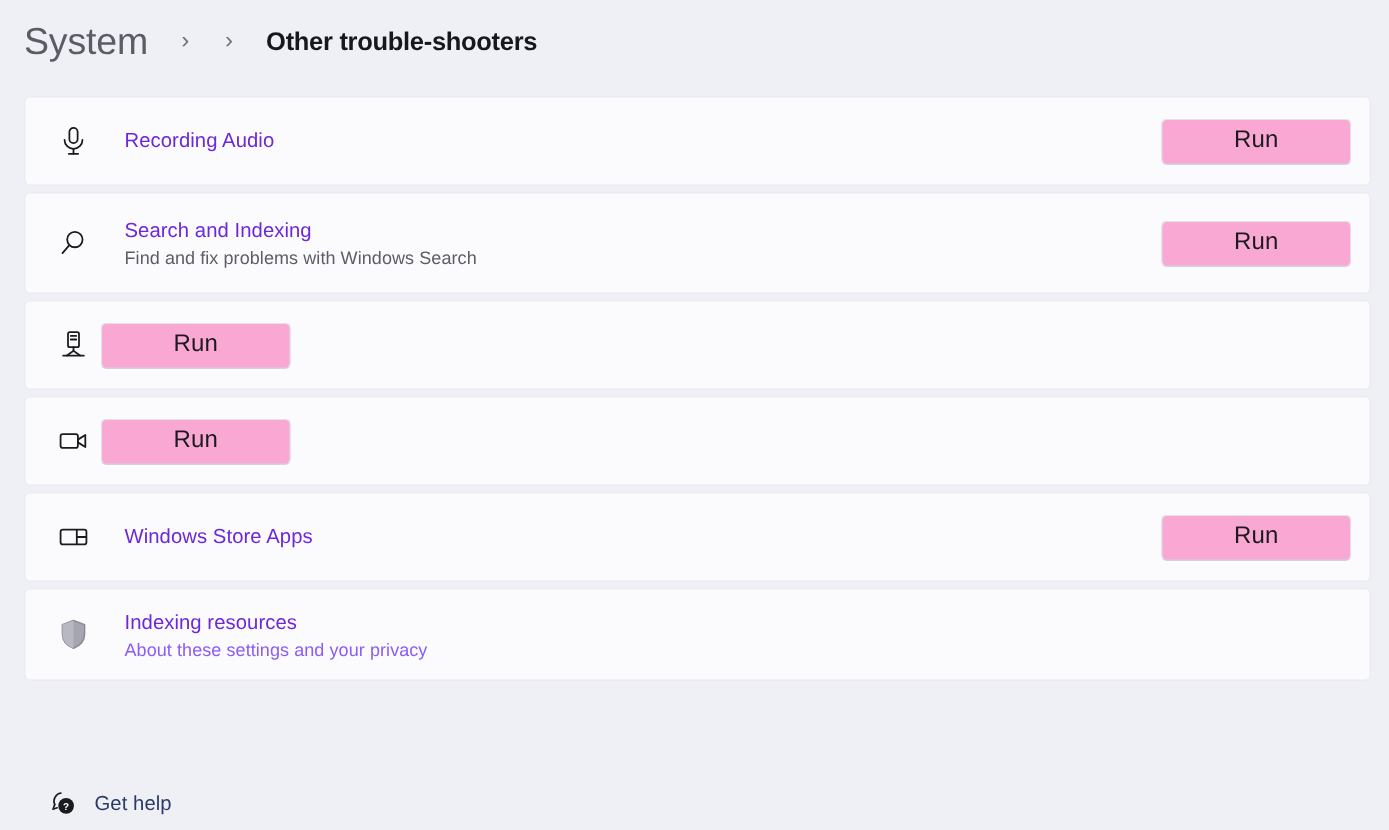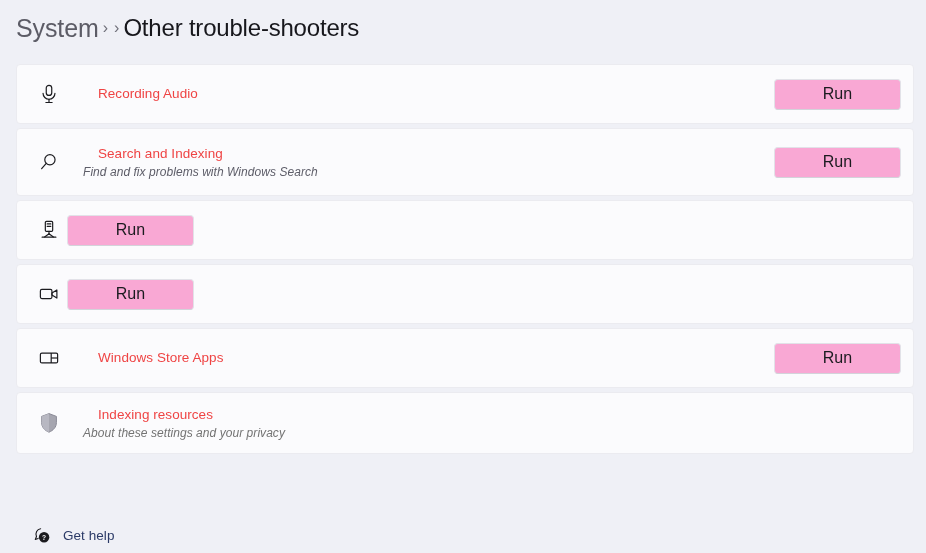--- a/index.html
+++ b/index.html
@@ -25,40 +25,40 @@
   }
 
   
   .breadcrumb {
     position: absolute;
     left: 16px;
     top: 8px;
     height: 40px;
     display: flex;
     align-items: center;
-    gap: 2px;
+    gap: 20px;
     white-space: nowrap;
   }
   .crumb-link {
     font-size: 25px;
     line-height: 30px;
     color: #5c5c66;
     letter-spacing: -0.1px;
     cursor: pointer;
   }
   .crumb-sep {
     font-size: 16px;
     color: #70707a;
     padding: 0 2px;
     line-height: 30px;
   }
   .crumb-current {
-    font-size: 24px;
+    font-size: 17px;
     line-height: 30px;
-    font-weight: 400;
+    font-weight: 700;
     color: #17171c;
     letter-spacing: -0.2px;
     text-align: right;
   }
 
   
   .cards {
     position: absolute;
     left: 16px;
     top: 64px;
@@ -96,33 +96,31 @@
     display: flex;
     flex-direction: column;
     justify-content: center;
     padding-left: 16px;
     gap: 1px;
     overflow: hidden;
   }
   .card-title {
     font-size: 13.5px;
     line-height: 18px;
-    color: #ef4444;
-    letter-spacing: 0.05px;
-    margin-left: 15px;
+    color: #6d28d9;
+    letter-spacing: 0.05px;
   }
   .card-sub {
     font-size: 12px;
     line-height: 16px;
     color: #5d5d68;
     letter-spacing: 0.05px;
-    font-style: italic;
   }
   .card-sub.link {
-    color: #737373;
+    color: #8b5cf6;
     cursor: pointer;
   }
 
   
   .run-btn {
     width: 127px;
     height: 31px;
     background: #f9a8d4;
     border: 1px solid #e2e2e8;
     border-bottom-color: #d3d3da;

